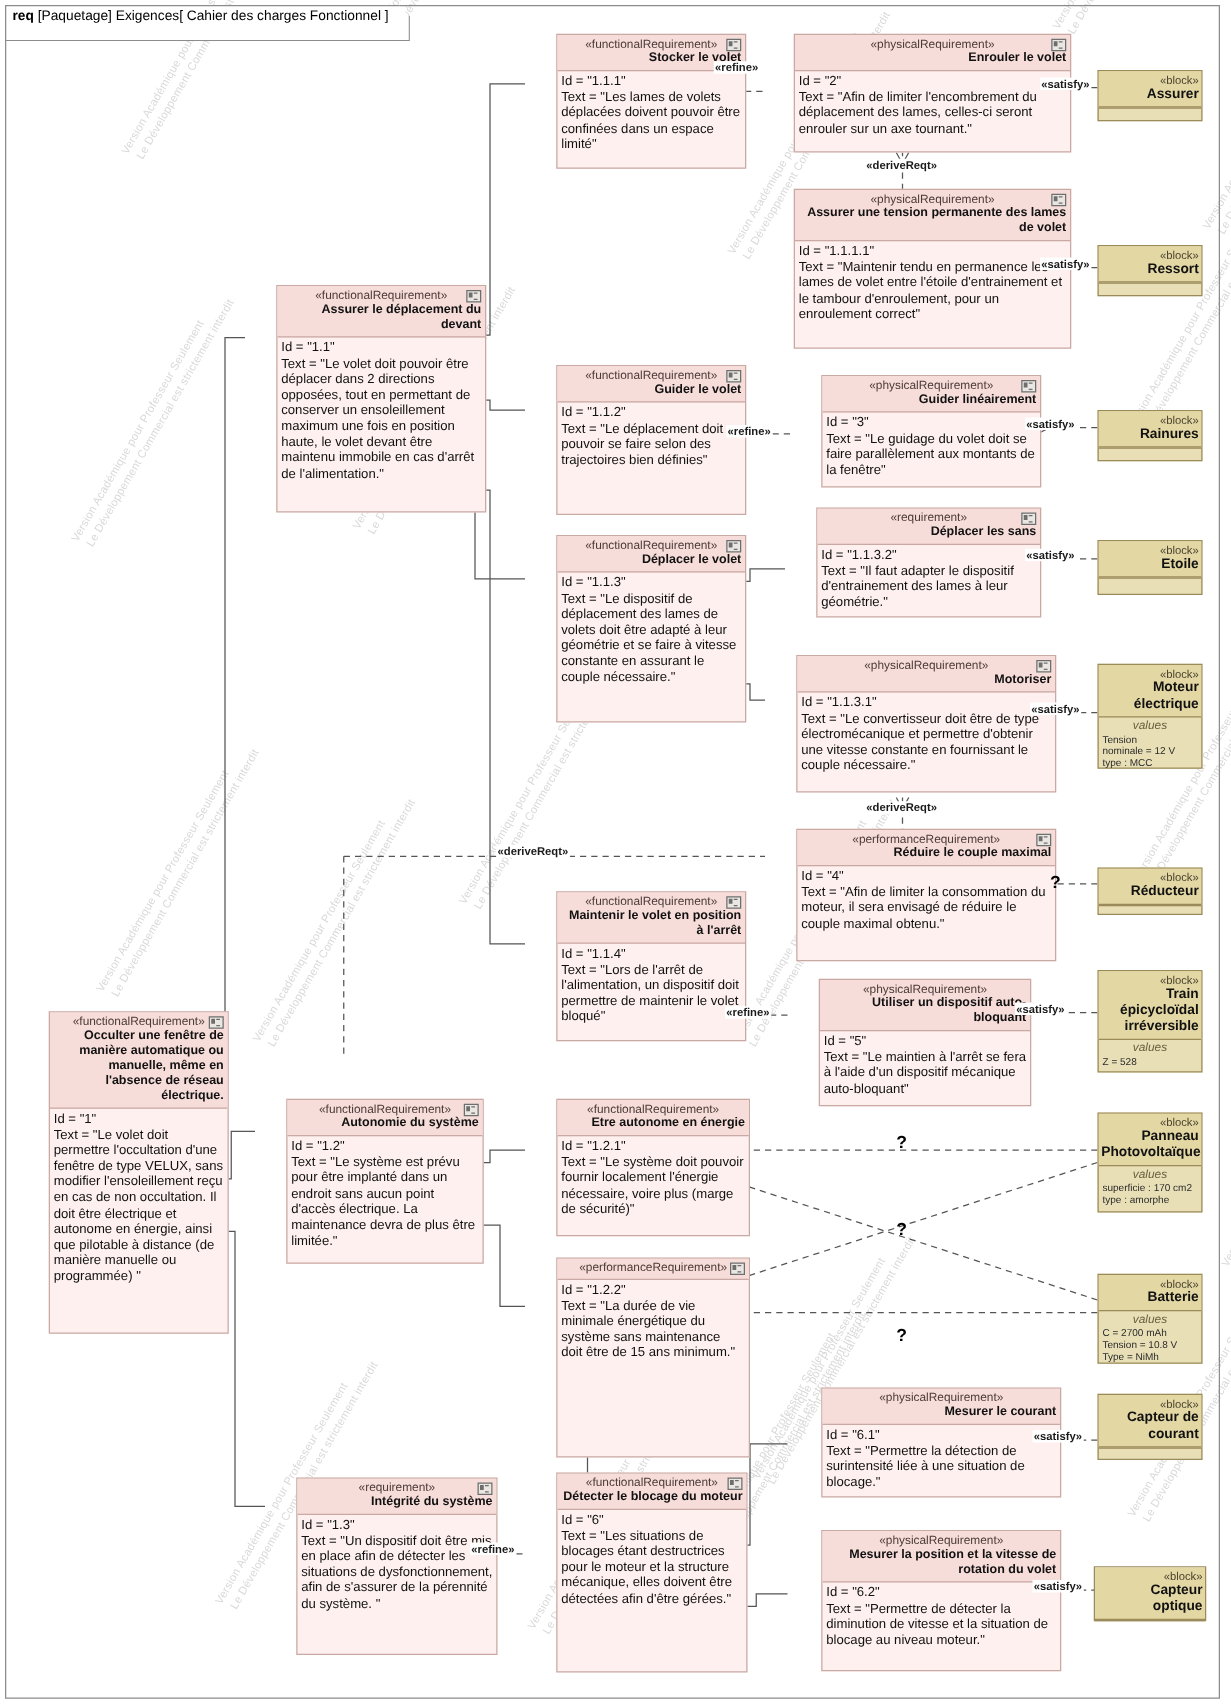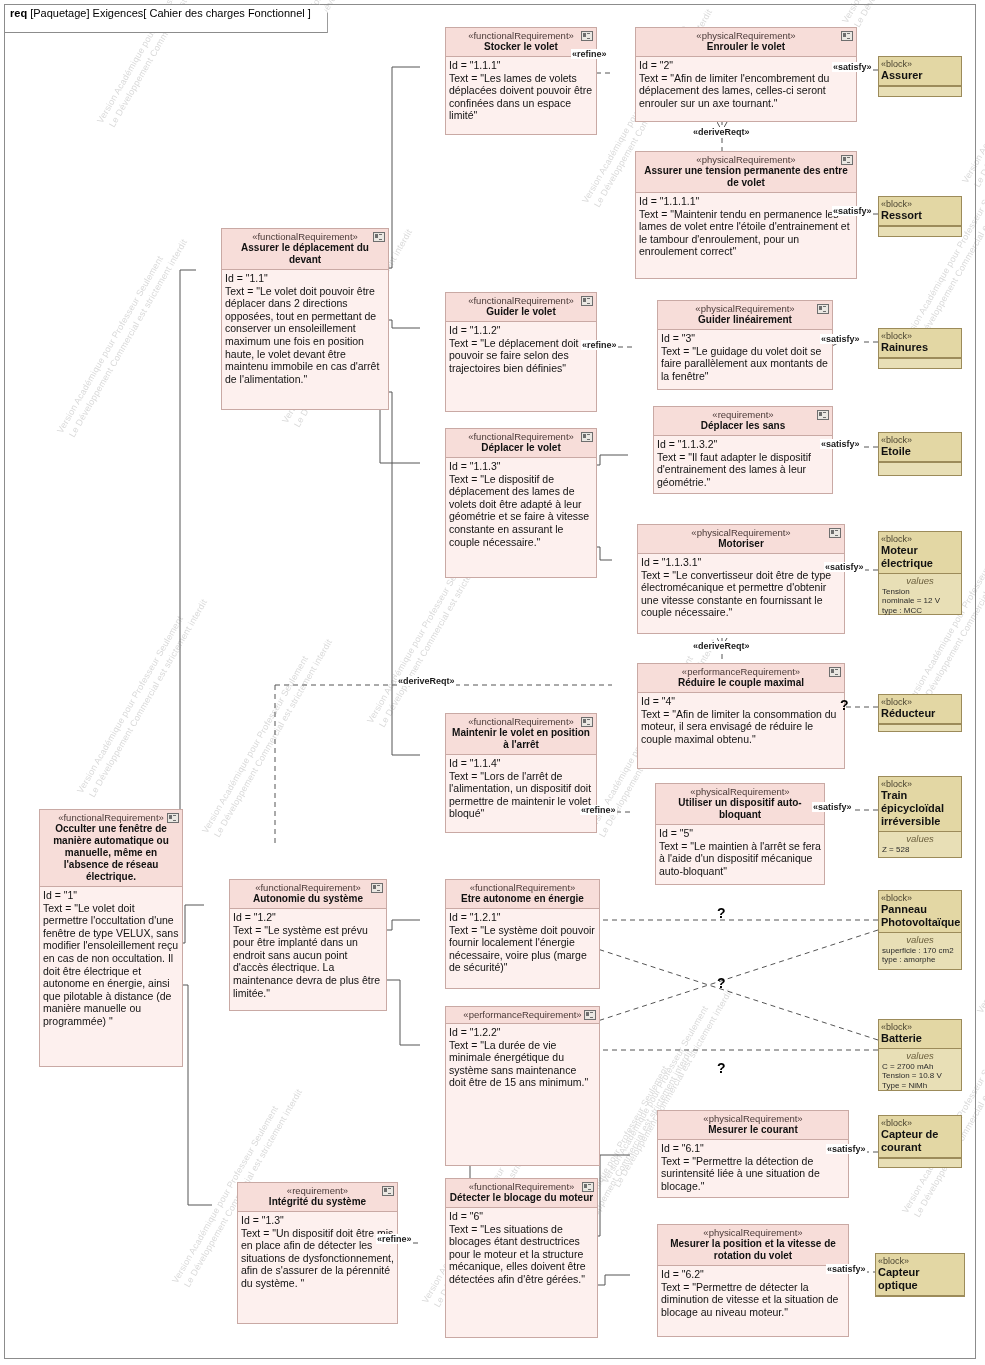--- a/index.html
+++ b/index.html
@@ -13,30 +13,30 @@
     clip-path:polygon(0 0, calc(100% - 9px) 0, 100% 9px, 100% 100%, 0 100%);}
   #frame-tab .kw{font-weight:bold;}
 
   
   .wm{position:absolute;color:#d9d9d9;font-size:9px;transform:rotate(-60deg);transform-origin:0 0;white-space:nowrap;pointer-events:none;letter-spacing:.2px;}
 
   
   .req{position:absolute;box-sizing:border-box;border:1px solid #c9a9a4;background:#fdf0ee;margin-left:25px;}
   .req .hdr{background:#f7ddd9;border-bottom:1px solid #c9a9a4;padding:2px 3px 3px 3px;text-align:center;position:relative;}
   .req .stereo{font-size:9.5px;color:#4a3a38;line-height:11px;}
-  .req .nm{font-size:10px;font-weight:bold;color:#111;line-height:12px;}
+  .req .nm{font-size:10px;font-weight:bold;color:#111;line-height:12px;text-align:right;}
   .req .body{padding:2px 3px;font-size:10.5px;line-height:12.6px;color:#111;}
   .req .body div{white-space:pre-wrap;}
   .reqicon{position:absolute;right:3px;top:3px;width:10px;height:8px;border:1px solid #6e6e6e;background:#eae7e2;}
   .reqicon:after{content:"";position:absolute;left:1px;top:1px;width:3px;height:4px;background:#6e6e6e;}
   .reqicon:before{content:"";position:absolute;left:5px;top:1px;width:3px;height:4px;border-top:1px solid #6e6e6e;border-bottom:1px solid #6e6e6e;}
 
   
   .blk{position:absolute;box-sizing:border-box;border:1px solid #9c8b5a;background:#e8dfb6;}
-  .blk .hdr{background:#e3d7a4;border-bottom:1px solid #9c8b5a;text-align:left;padding:2px 2px 3px 2px;}
+  .blk .hdr{background:#e3d7a4;border-bottom:1px solid #9c8b5a;text-align:right;padding:2px 2px 3px 2px;}
   .blk .stereo{font-size:9px;color:#4a4430;line-height:10px;}
   .blk .nm{font-size:11px;font-weight:bold;color:#111;line-height:13px;}
   .blk .valhdr{text-align:center;font-size:9.5px;font-style:italic;color:#6b5f3d;line-height:11px;padding:1px 0;}
   .blk .vals{font-size:8px;line-height:9.4px;color:#2b2b2b;padding:0 2px 2px 3px;}
   .blk .compart{border-top:1px solid #9c8b5a;height:9px;}
   .blk .compart2{border-top:1px solid #9c8b5a;height:13px;}
 
   
   #wires{position:absolute;left:0;top:0;width:985px;height:1365px;}
 
@@ -188,21 +188,21 @@
     <div class="body">
       <div>Id = "2"</div>
       <div>Text = "Afin de limiter l'encombrement du déplacement des lames, celles-ci seront enrouler sur un axe tournant."</div>
     </div>
   </div>
 
   <div class="req" style="left:610px;top:151px;width:222px;height:128px;">
     <div class="hdr">
       <div class="reqicon"></div>
       <div class="stereo">«physicalRequirement»</div>
-      <div class="nm">Assurer une tension permanente des entre de volet</div>
+      <div class="nm">Assurer une tension permanente des lames de volet</div>
     </div>
     <div class="body">
       <div>Id = "1.1.1.1"</div>
       <div>Text = "Maintenir tendu en permanence les lames de volet entre l'étoile d'entrainement et le tambour d'enroulement, pour un enroulement correct"</div>
     </div>
   </div>
 
   <div class="req" style="left:196px;top:228px;width:168px;height:182px;">
     <div class="hdr">
       <div class="reqicon"></div>

